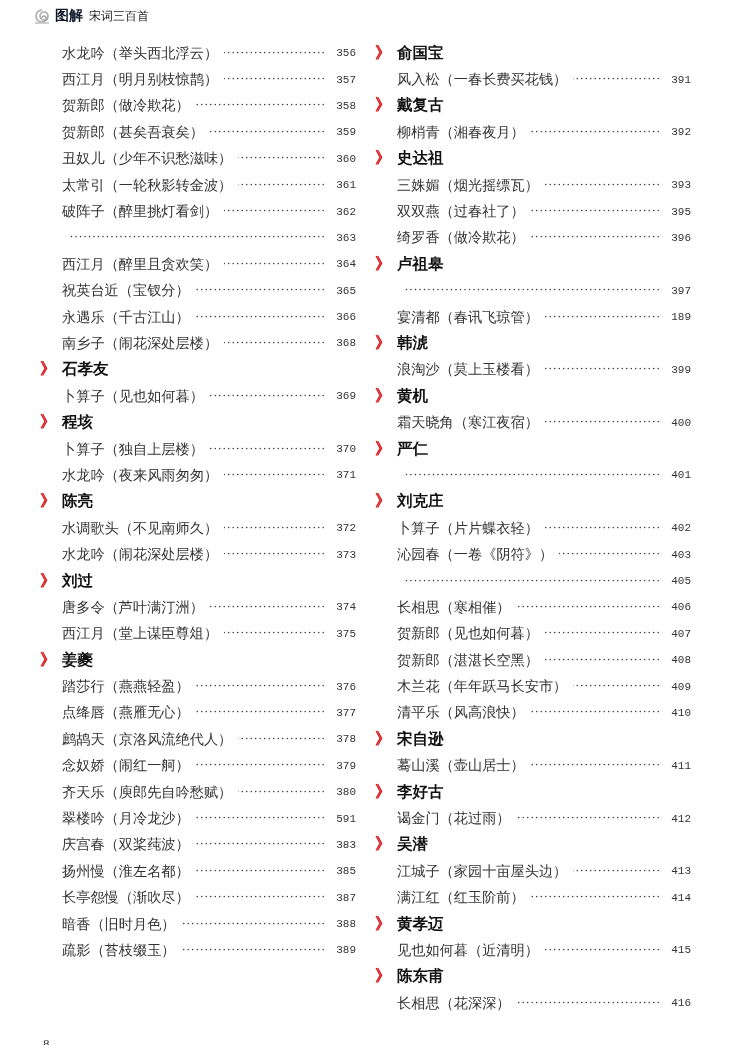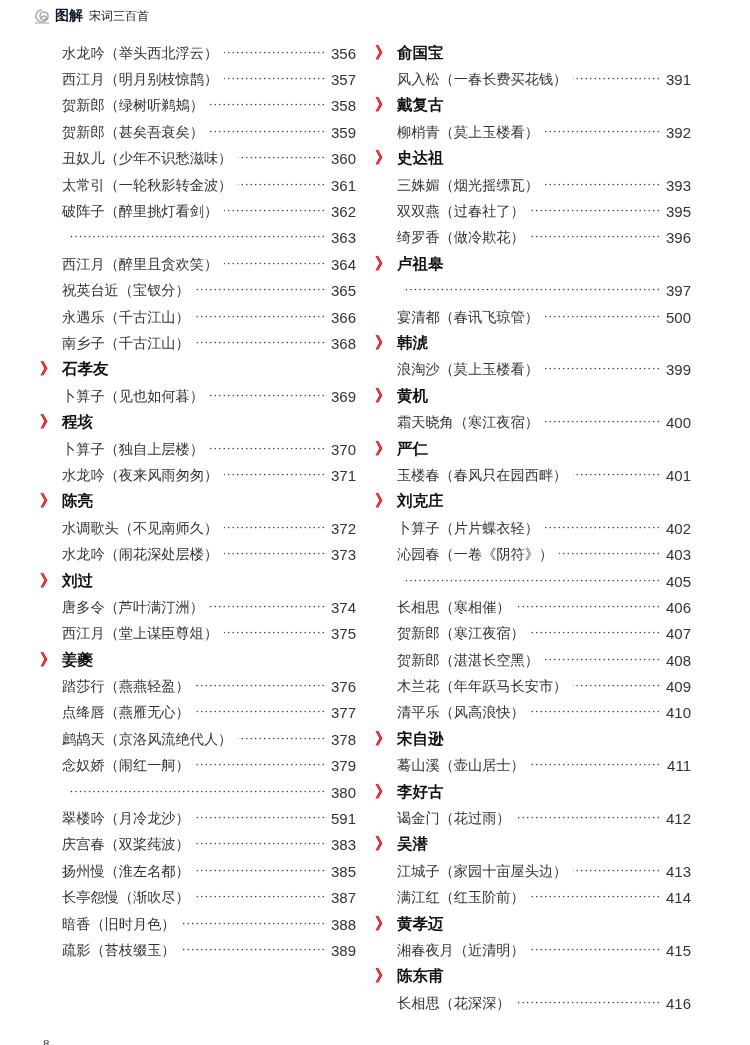--- a/index.html
+++ b/index.html
@@ -12,21 +12,21 @@
   .col { position:absolute; top:40px; }
   .col.left { left:40px; width:316px; }
   .col.right { left:375px; width:316px; }
   .row { height:26.4px; display:flex; align-items:center; }
   .author { font-family:"DejaVu Sans", sans-serif; font-weight:bold; font-size:15.5px; color:#111; }
   .author .mark { color:#d6161b; font-weight:bold; width:22px; display:inline-block; font-size:16px; }
   .entry { padding-left:22px; font-size:14.2px; color:#333; }
   .entry .t { white-space:nowrap; }
   .entry .dots { flex:1; overflow:hidden; white-space:nowrap; color:#333; margin:0 4px 0 6px;
                  letter-spacing:1px; font-size:11px; text-align:right; direction:rtl; }
-  .entry .p { font-family:Liberation Sans, sans-serif; font-size:15px; width:26px; text-align:right; }
+  .entry .p { font-family:Liberation Mono, monospace; font-size:11px; width:26px; text-align:right; }
   .pagenum { position:absolute; left:43px; top:1036px; font-family:"Liberation Serif", serif; font-size:13px; color:#333; }
 </style>
 </head>
 <body>
 
 <div class="header">
   <svg class="logo" viewBox="0 0 18 18">
     <path d="M9 3 a6 6 0 1 0 6 6 a4 4 0 1 0 -4 4 a2 2 0 1 0 -2 -2" fill="none" stroke="#aaa" stroke-width="1.6"></path>
     <path d="M2 16 L16 16" stroke="#bbb" stroke-width="1.4"></path>
   </svg>
@@ -39,21 +39,21 @@
       <span class="t">水龙吟（举头西北浮云）</span>
       <span class="dots">····························································</span>
       <span class="p">356</span>
     </div>
     <div class="row entry">
       <span class="t">西江月（明月别枝惊鹊）</span>
       <span class="dots">····························································</span>
       <span class="p">357</span>
     </div>
     <div class="row entry">
-      <span class="t">贺新郎（绿树听鹈鴂）</span>
+      <span class="t">贺新郎（做冷欺花）</span>
       <span class="dots">····························································</span>
       <span class="p">358</span>
     </div>
     <div class="row entry">
       <span class="t">贺新郎（甚矣吾衰矣）</span>
       <span class="dots">····························································</span>
       <span class="p">359</span>
     </div>
     <div class="row entry">
       <span class="t">丑奴儿（少年不识愁滋味）</span>
@@ -83,21 +83,21 @@
       <span class="t">祝英台近（宝钗分）</span>
       <span class="dots">····························································</span>
       <span class="p">365</span>
     </div>
     <div class="row entry">
       <span class="t">永遇乐（千古江山）</span>
       <span class="dots">····························································</span>
       <span class="p">366</span>
     </div>
     <div class="row entry">
-      <span class="t">南乡子（千古江山）</span>
+      <span class="t">南乡子（闹花深处层楼）</span>
       <span class="dots">····························································</span>
       <span class="p">368</span>
     </div>
     <div class="row author">
       <span class="mark" style="color: rgb(214, 22, 27);">》</span>
       <span>石孝友</span>
     </div>
     <div class="row entry">
       <span class="t">卜算子（见也如何暮）</span>
       <span class="dots">····························································</span>
@@ -163,20 +163,21 @@
       <span class="t">鹧鸪天（京洛风流绝代人）</span>
       <span class="dots">····························································</span>
       <span class="p">378</span>
     </div>
     <div class="row entry">
       <span class="t">念奴娇（闹红一舸）</span>
       <span class="dots">····························································</span>
       <span class="p">379</span>
     </div>
     <div class="row entry">
+      <span class="t">齐天乐（庾郎先自吟愁赋）</span>
       <span class="dots">····························································</span>
       <span class="p">380</span>
     </div>
     <div class="row entry">
       <span class="t">翠楼吟（月冷龙沙）</span>
       <span class="dots">····························································</span>
       <span class="p">591</span>
     </div>
     <div class="row entry">
       <span class="t">庆宫春（双桨莼波）</span>
@@ -212,21 +213,21 @@
     <div class="row entry">
       <span class="t">风入松（一春长费买花钱）</span>
       <span class="dots">····························································</span>
       <span class="p">391</span>
     </div>
     <div class="row author">
       <span class="mark" style="color: rgb(214, 22, 27);">》</span>
       <span>戴复古</span>
     </div>
     <div class="row entry">
-      <span class="t">柳梢青（莫上玉楼看）</span>
+      <span class="t">柳梢青（湘春夜月）</span>
       <span class="dots">····························································</span>
       <span class="p">392</span>
     </div>
     <div class="row author">
       <span class="mark" style="color: rgb(214, 22, 27);">》</span>
       <span>史达祖</span>
     </div>
     <div class="row entry">
       <span class="t">三姝媚（烟光摇缥瓦）</span>
       <span class="dots">····························································</span>
@@ -246,21 +247,21 @@
       <span class="mark" style="color: rgb(214, 22, 27);">》</span>
       <span>卢祖皋</span>
     </div>
     <div class="row entry">
       <span class="dots">····························································</span>
       <span class="p">397</span>
     </div>
     <div class="row entry">
       <span class="t">宴清都（春讯飞琼管）</span>
       <span class="dots">····························································</span>
-      <span class="p">500</span>
+      <span class="p">189</span>
     </div>
     <div class="row author">
       <span class="mark" style="color: rgb(214, 22, 27);">》</span>
       <span>韩淲</span>
     </div>
     <div class="row entry">
       <span class="t">浪淘沙（莫上玉楼看）</span>
       <span class="dots">····························································</span>
       <span class="p">399</span>
     </div>
@@ -271,21 +272,20 @@
     <div class="row entry">
       <span class="t">霜天晓角（寒江夜宿）</span>
       <span class="dots">····························································</span>
       <span class="p">400</span>
     </div>
     <div class="row author">
       <span class="mark" style="color: rgb(214, 22, 27);">》</span>
       <span>严仁</span>
     </div>
     <div class="row entry">
-      <span class="t">玉楼春（春风只在园西畔）</span>
       <span class="dots">····························································</span>
       <span class="p">401</span>
     </div>
     <div class="row author">
       <span class="mark" style="color: rgb(214, 22, 27);">》</span>
       <span>刘克庄</span>
     </div>
     <div class="row entry">
       <span class="t">卜算子（片片蝶衣轻）</span>
       <span class="dots">····························································</span>
@@ -299,21 +299,21 @@
     <div class="row entry">
       <span class="dots">····························································</span>
       <span class="p">405</span>
     </div>
     <div class="row entry">
       <span class="t">长相思（寒相催）</span>
       <span class="dots">····························································</span>
       <span class="p">406</span>
     </div>
     <div class="row entry">
-      <span class="t">贺新郎（寒江夜宿）</span>
+      <span class="t">贺新郎（见也如何暮）</span>
       <span class="dots">····························································</span>
       <span class="p">407</span>
     </div>
     <div class="row entry">
       <span class="t">贺新郎（湛湛长空黑）</span>
       <span class="dots">····························································</span>
       <span class="p">408</span>
     </div>
     <div class="row entry">
       <span class="t">木兰花（年年跃马长安市）</span>
@@ -355,21 +355,21 @@
     <div class="row entry">
       <span class="t">满江红（红玉阶前）</span>
       <span class="dots">····························································</span>
       <span class="p">414</span>
     </div>
     <div class="row author">
       <span class="mark" style="color: rgb(214, 22, 27);">》</span>
       <span>黄孝迈</span>
     </div>
     <div class="row entry">
-      <span class="t">湘春夜月（近清明）</span>
+      <span class="t">见也如何暮（近清明）</span>
       <span class="dots">····························································</span>
       <span class="p">415</span>
     </div>
     <div class="row author">
       <span class="mark" style="color: rgb(214, 22, 27);">》</span>
       <span>陈东甫</span>
     </div>
     <div class="row entry">
       <span class="t">长相思（花深深）</span>
       <span class="dots">····························································</span>

